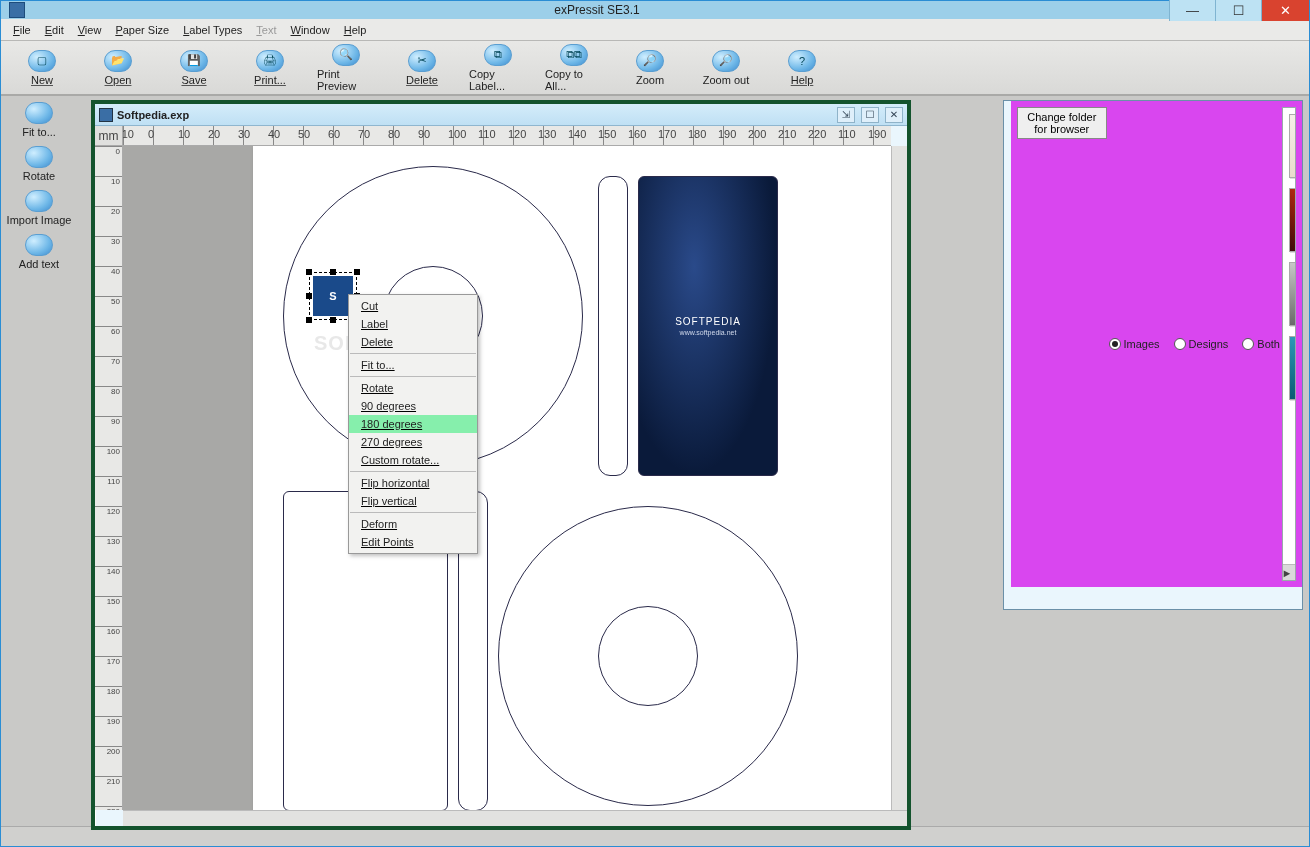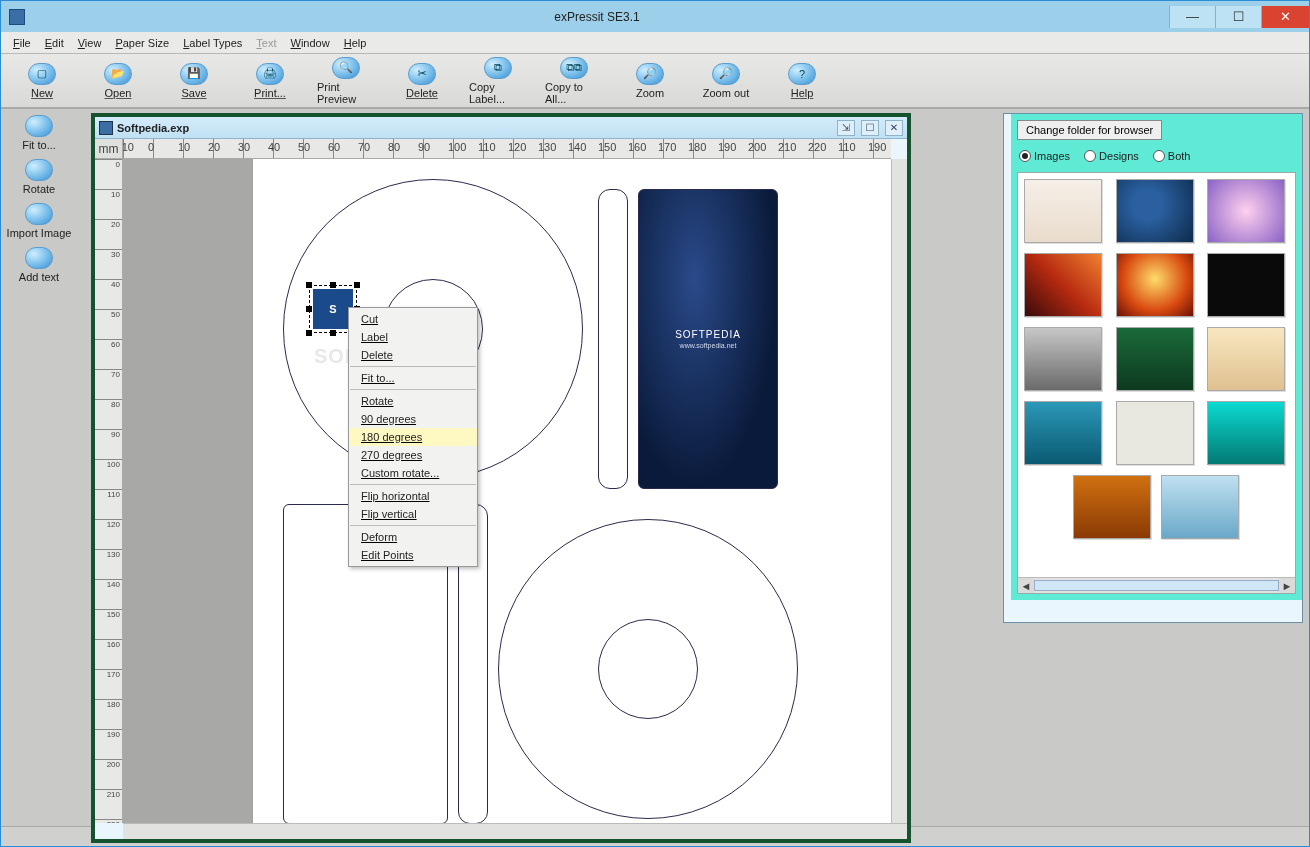--- a/index.html
+++ b/index.html
@@ -1,20 +1,20 @@
 <!DOCTYPE html>
 <html><head>
 <meta charset="utf-8">
 <style>
 * { box-sizing: border-box; margin: 0; padding: 0; font-family: "Segoe UI", Tahoma, sans-serif; font-size: 11px; }
 html, body { width: 1310px; height: 847px; overflow: hidden; background: #fff; }
 
 .window { width: 1310px; height: 847px; border: 1px solid #2a8dd4; background: #c9c9c7; display: flex; flex-direction: column; }
 
-.titlebar { height: 31px; background: #9ccfe9; display: flex; align-items: center; position: relative; }
+.titlebar { height: 18px; background: #9ccfe9; display: flex; align-items: center; position: relative; }
 .titlebar .app-icon { width: 16px; height: 16px; margin-left: 8px; background: #3a6ea5; border: 1px solid #1d4c7c; display:inline-block; }
 .titlebar .title { flex: 1; text-align: center; color: #222; font-size: 12px; }
 .titlebar .win-btns { display: flex; }
 .titlebar .win-btn { width: 46px; height: 22px; background: #bde2f3; border-left: 1px solid #7fb4d1; display:flex; align-items:center; justify-content:center; color:#333; font-size:13px;}
 .titlebar .win-btn.close { background: #d9432f; color: #fff; width: 48px;}
 .titlebar .win-btn.close::before { content:"✕"; }
 .titlebar .win-btn.min::before { content:"—"; }
 .titlebar .win-btn.max::before { content:"☐"; }
 
 .menubar { height: 22px; background: #eaeae8; border-bottom: 1px solid #b8b8b6; display: flex; align-items: center; padding: 0 6px; gap: 2px;}
@@ -61,32 +61,32 @@
 
 .sel-img{ position:absolute; width:40px; height:40px; background:#1a4a8a; display:flex; align-items:center; justify-content:center; color:#fff; font-family: Georgia, serif; font-size:24px; font-weight:bold;}
 .sel-img::before{content:""; position:absolute; inset:-4px; border:1px dashed #000;}
 .handle{ position:absolute; width:6px; height:6px; background:#000;}
 .h-tl{left:-7px;top:-7px;} .h-tr{right:-7px;top:-7px;} .h-bl{left:-7px;bottom:-7px;} .h-br{right:-7px;bottom:-7px;}
 .h-tc{left:50%;top:-7px;margin-left:-3px;} .h-bc{left:50%;bottom:-7px;margin-left:-3px;}
 .h-lc{left:-7px;top:50%;margin-top:-3px;} .h-rc{right:-7px;top:50%;margin-top:-3px;}
 
 .ctx-menu{ position:absolute; width:130px; background:#f2f2f0; border:1px solid #999; box-shadow:2px 2px 4px rgba(0,0,0,.25); padding:2px 0; z-index:50;text-decoration:underline;}
 .ctx-menu .mi{ padding:3px 12px; color:#222; cursor:default;}
-.ctx-menu .mi.hl{ background:#fef9c3;}
+.ctx-menu .mi.hl{ background:#86efac;}
 .ctx-menu .sep{ height:1px; background:#bbb; margin:2px 1px;}
 
 .scroll-h{ position:absolute; left:28px; right:0; bottom:0; height:16px; background:#e2e2e0; border-top:1px solid #bbb;}
 .scroll-v{ position:absolute; right:0; top:42px; bottom:16px; width:16px; background:#e2e2e0; border-left:1px solid #bbb;}
 
 .browser-window{ position:absolute; right:6px; top:4px; width:300px; height:510px; background:#eaf6fd; border:1px solid #6b90a8;}
 .browser-title{ height:22px; background: linear-gradient(#d4ecfa,#bfe0f4); display:flex; align-items:center; padding:0 4px; gap:4px; border-bottom:1px solid #8fb6cf;}
 .browser-title .ico{ width:14px; height:14px; background:#3a6ea5; border:1px solid #234;}
 .browser-title .txt{ font-weight:bold; flex:1;}
 .browser-title .wbtn{ width:18px; height:16px; background:#dfeffa; border:1px solid #8fb3c9; display:flex;align-items:center;justify-content:center;font-size:10px;color:#345;}
-.browser-body{ padding:6px; background:#5eead4; height:calc(100% - 22px); display:flex; flex-direction:column;margin-left:7px;}
+.browser-body{ padding:6px; background:#d946ef; height:calc(100% - 22px); display:flex; flex-direction:row;margin-left:7px;}
 .change-btn{ background:#efefef; border:1px solid #888; padding:3px 8px; align-self:flex-start; cursor:pointer;}
 .radio-row{ display:flex; gap:14px; margin:10px 2px;}
 .radio-row label{ display:flex; align-items:center; gap:3px; color:#222;}
 .rd{ width:12px; height:12px; border:1px solid #555; border-radius:50%; display:inline-flex; align-items:center; justify-content:center; background:#fff;}
 .rd.on::after{ content:""; width:6px; height:6px; background:#222; border-radius:50%;}
 .gallery-box{ flex:1; border:1px solid #9aa; background:#fff; padding:6px; overflow:hidden; position:relative;}
 .gallery{ display:grid; grid-template-columns: repeat(3, 1fr); gap:10px;}
 .thumb{ width:78px; height:64px; border:1px solid #aaa; background:#888; box-shadow:1px 1px 0 #ddd;}
 .thumb.t1{ background: linear-gradient(#f6efe8,#e9dccc);} 
 .thumb.t2{ background: radial-gradient(circle at 40% 40%, #2a60a0 25%, #0d2a4a);} 

